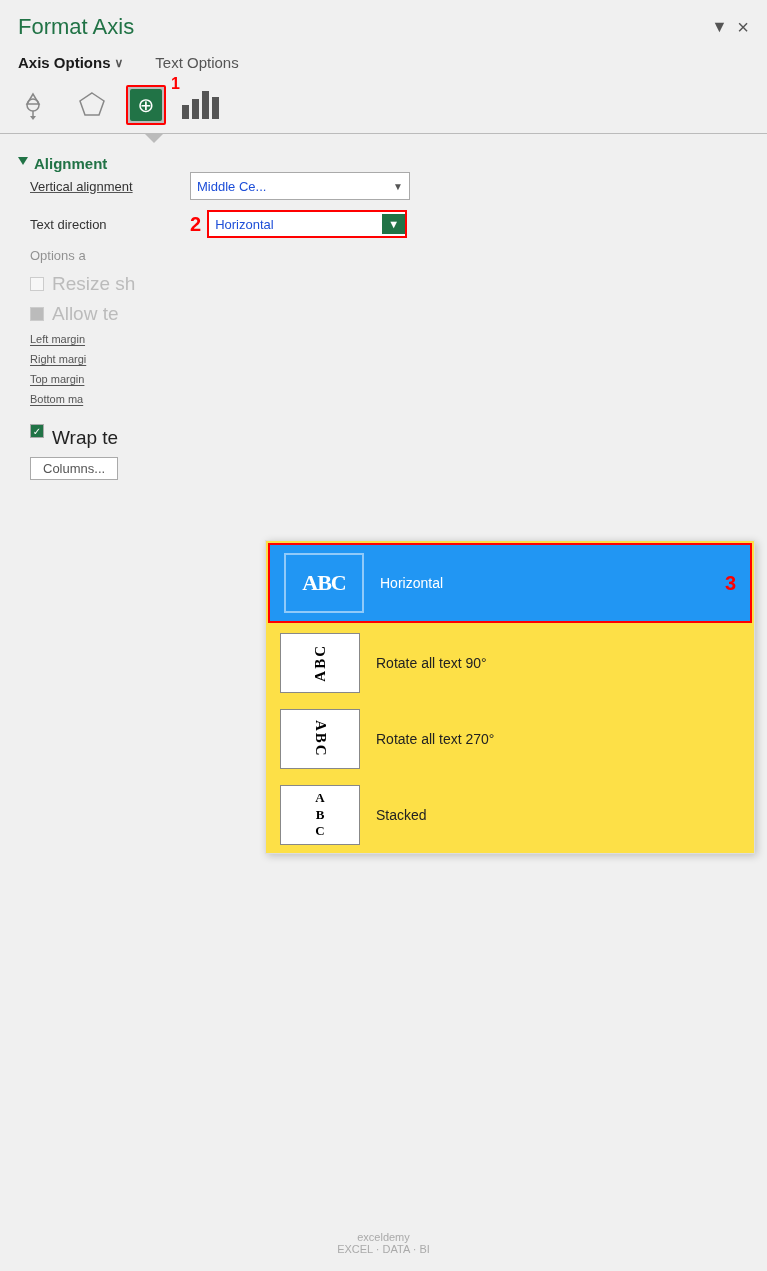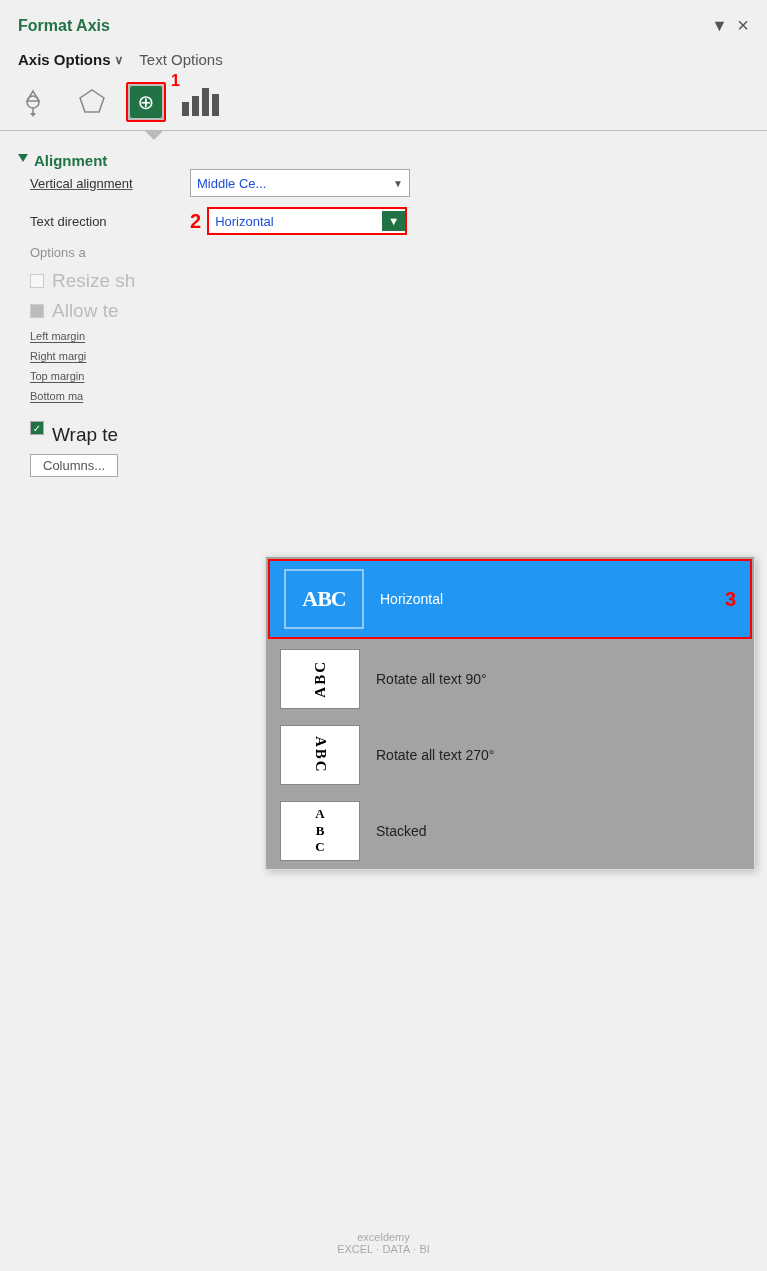--- a/index.html
+++ b/index.html
@@ -20,39 +20,39 @@
       position: relative;
     }
     .panel-header {
       display: flex;
       align-items: center;
       justify-content: space-between;
       padding: 14px 18px 8px 18px;
       background: #f0f0f0;
     }
     .panel-title {
-      font-size: 16px;
+      font-size: 22px;
       color: #217346;
-      font-weight: 700;
+      font-weight: 400;
     }
     .panel-header-icons {
       display: flex;
       gap: 10px;
       align-items: center;
     }
     .header-icon {
       color: #555;
       font-size: 16px;
       cursor: pointer;
     }
     .tabs-row {
       display: flex;
       align-items: center;
       padding: 6px 18px 8px 18px;
-      gap: 16px;
+      gap: 32px;
     }
     .tab-axis {
       font-size: 15px;
       font-weight: 700;
       color: #1a1a1a;
       display: flex;
       align-items: center;
       gap: 4px;
       cursor: pointer;
     }
@@ -235,24 +235,24 @@
       background: white;
       border: 1px solid #aaa;
       padding: 3px 12px;
       cursor: pointer;
       display: inline-block;
     }
 
     
     .dropdown-menu {
       position: absolute;
-      top: 556px;
+      top: 540px;
       left: 265px;
       width: 490px;
-      background: #a3a3a3;
+      background: #fde047;
       border: 1px solid #ddd;
       z-index: 100;
       box-shadow: 2px 2px 8px rgba(0,0,0,0.2);
     }
     .menu-item {
       display: flex;
       align-items: center;
       padding: 8px 14px;
       cursor: pointer;
       gap: 16px;

